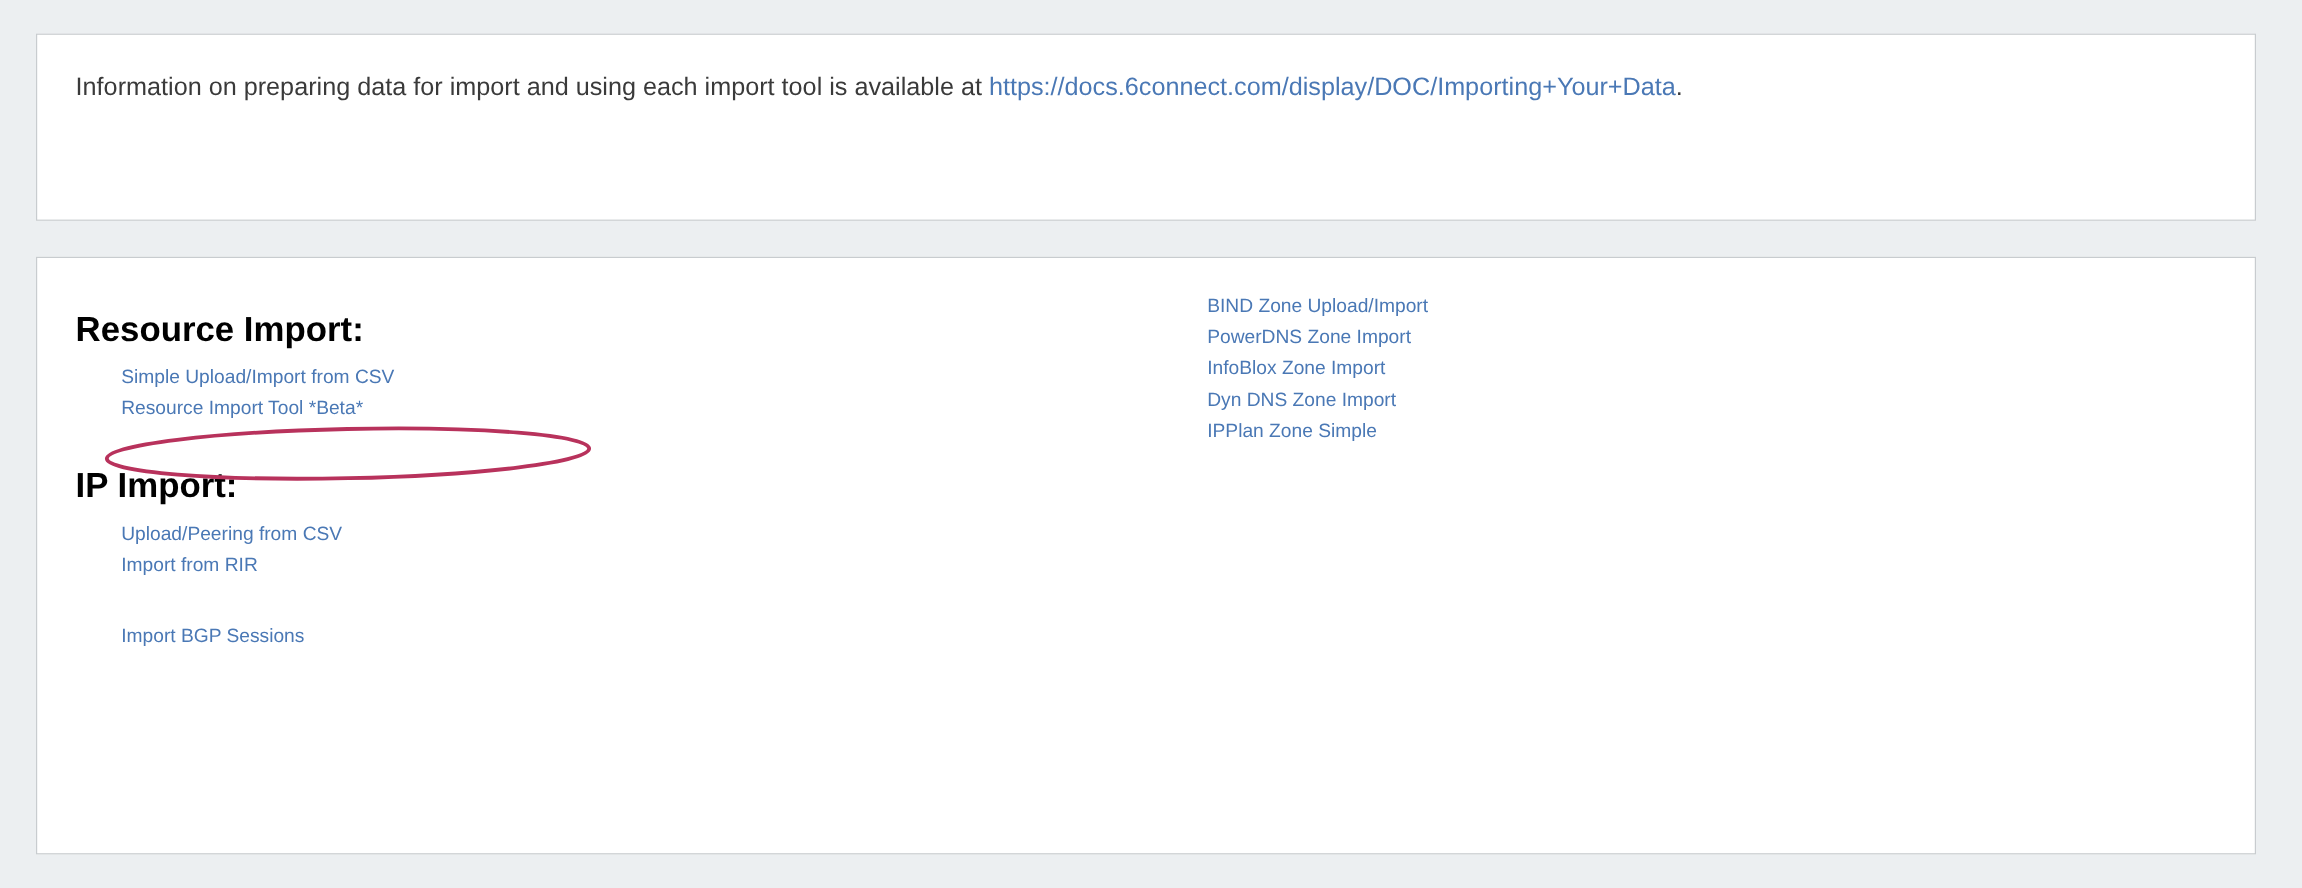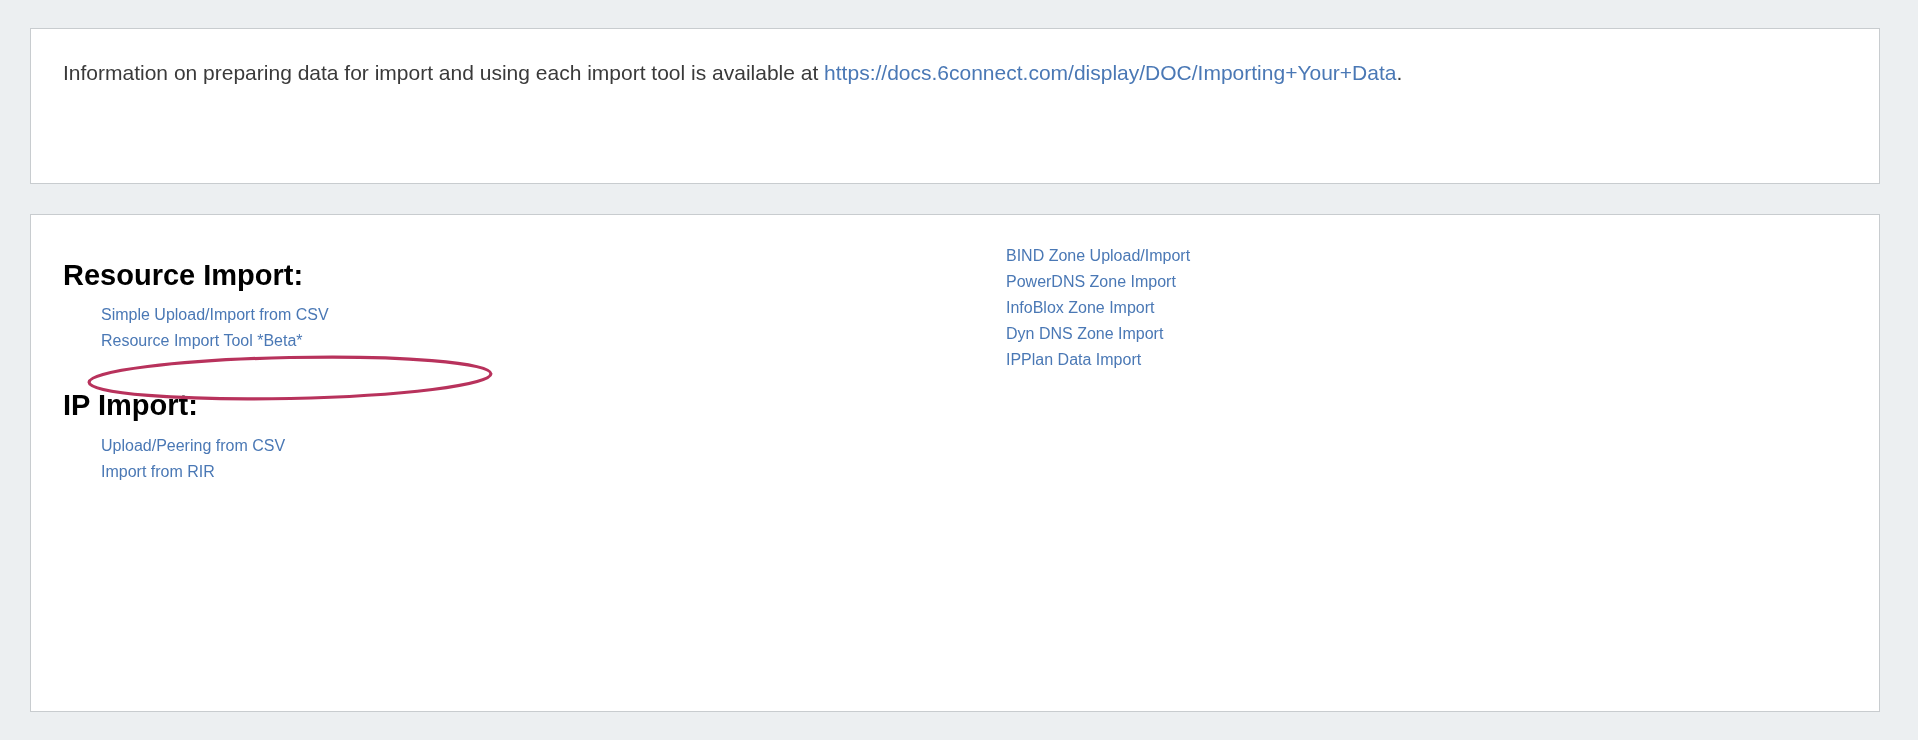--- a/index.html
+++ b/index.html
@@ -143,35 +143,38 @@
 
         <div class="group">
           <div class="group-title">IP Import:</div>
           <ul class="group-links">
             <li><a class="link" href="#">Upload/Peering from CSV</a></li>
             <li><a class="link" href="#">Import from RIR</a></li>
           </ul>
         </div>
 
         <div class="group">
+          <ul class="group-links">
+            <li><a class="link" href="#">Import BGP Sessions</a></li>
+          </ul>
         </div>
 
         <svg class="annotation-ellipse" viewBox="0 0 408 46">
           <ellipse cx="204" cy="23" rx="201" ry="20.5" transform="rotate(-1.2 204 23)"></ellipse>
         </svg>
       </div>
 
       <div class="col-right">
         <div class="group">
           <ul class="group-links">
             <li><a class="link" href="#">BIND Zone Upload/Import</a></li>
             <li><a class="link" href="#">PowerDNS Zone Import</a></li>
             <li><a class="link" href="#">InfoBlox Zone Import</a></li>
             <li><a class="link" href="#">Dyn DNS Zone Import</a></li>
-            <li><a class="link" href="#">IPPlan Data Import</a></li>
+            <li><a class="link" href="#">IPPlan Zone Simple</a></li>
           </ul>
         </div>
       </div>
 
     </div>
   </div>
 
 </div>
 
 </body></html>

